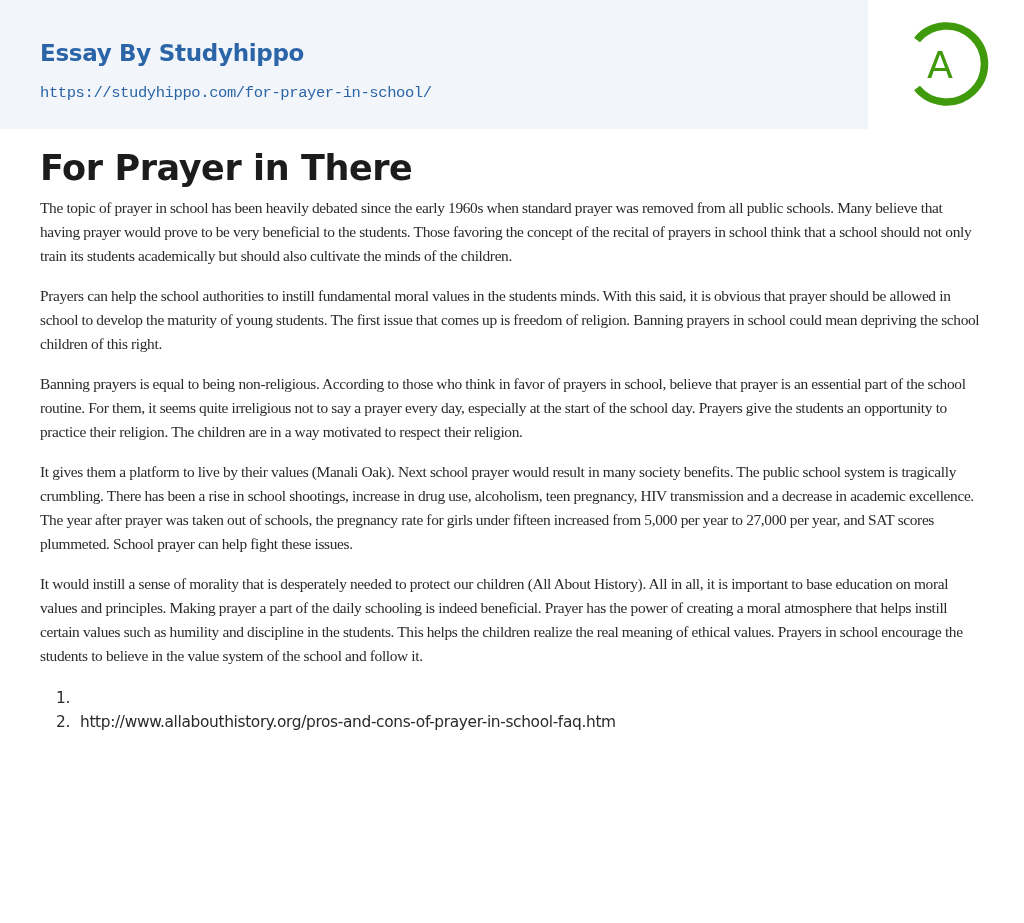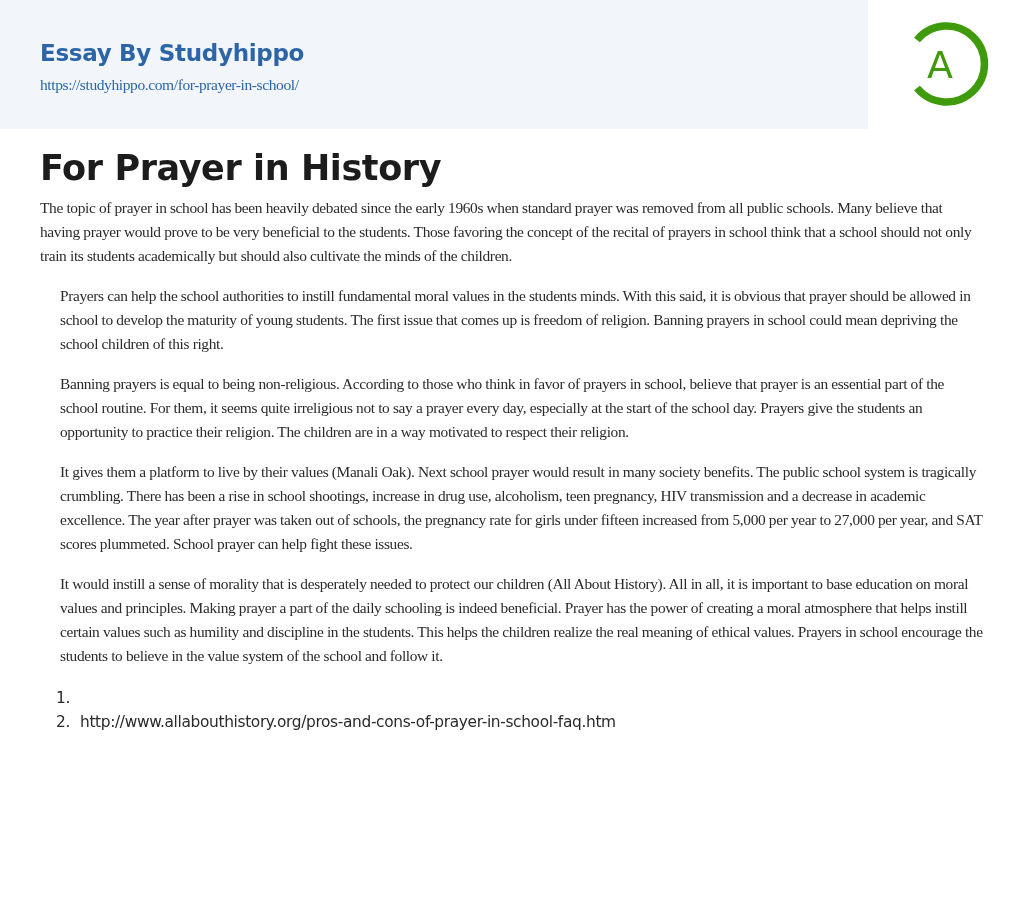--- a/index.html
+++ b/index.html
@@ -10,45 +10,45 @@
       position: absolute; left: 0; top: 0; width: 868px; height: 129px;
       background: #f2f6fa;
     }
     .brand-title {
       position: absolute; left: 40px; top: 40px;
       font-size: 23px; font-weight: bold; color: #2b65a8;
       letter-spacing: -0.3px;
       font-family: "DejaVu Sans", sans-serif;
     }
     .brand-url {
-      position: absolute; left: 40px; top: 76px;
+      position: absolute; left: 40px; top: 84px;
       font-size: 15.5px; color: #2b65a8;
       letter-spacing: -0.4px;
       text-decoration: none;
-      font-family: Liberation Serif, serif;
+      font-family: Liberation Mono, monospace;
     }
     .logo {
       position: absolute; left: 900px; top: 14px; width: 100px; height: 100px;
     }
 
     .content {
       position: absolute; left: 40px; top: 144px; width: 944px;
     }
     .page-title {
       font-size: 35px; font-weight: bold; color: #1c1c1c;
       line-height: 48px; letter-spacing: -0.4px;
       font-family: "DejaVu Sans", sans-serif;
     }
     .para {
       font-size: 15.4px; line-height: 24px; color: #2a2a2a;
       letter-spacing: -0.35px;
       margin-top: 4px;
       font-family: Liberation Serif, serif;
     }
-    .para + .para { margin-top: 16px; margin-left: 20px; }
+    .para + .para { margin-top: 16px; }
     .refs-label {
       font-size: 15.4px; line-height: 24px; color: #2a2a2a;
       margin-top: 16px; letter-spacing: -0.35px;
     }
     .refs-list {
       list-style: none; margin-top: 18px;
     }
     .refs-list li {
       font-size: 15.4px; line-height: 24px; color: #2a2a2a;
       display: flex; letter-spacing: -0.35px;
@@ -64,21 +64,21 @@
   <a class="brand-url">https://studyhippo.com/for-prayer-in-school/</a>
   <div class="logo">
     <svg width="100" height="100" viewBox="0 0 100 100">
       <path d="M 17 26 A 38 38 0 1 1 17 74" fill="none" stroke="#3f9b0b" stroke-width="7.5" stroke-linecap="butt"></path>
       <text x="40" y="64" text-anchor="middle" font-family="DejaVu Sans, sans-serif" font-size="38" fill="#3f9b0b">A</text>
     </svg>
   </div>
 </div>
 
 <div class="content">
-  <h1 class="page-title">For Prayer in History</h1>
+  <h1 class="page-title">For Prayer in There</h1>
 
   <p class="para">The topic of prayer in school has been heavily debated since the early 1960s when standard prayer was removed from all public schools. Many believe that having prayer would prove to be very beneficial to the students. Those favoring the concept of the recital of prayers in school think that a school should not only train its students academically but should also cultivate the minds of the children.</p>
   <p class="para">Prayers can help the school authorities to instill fundamental moral values in the students minds. With this said, it is obvious that prayer should be allowed in school to develop the maturity of young students. The first issue that comes up is freedom of religion. Banning prayers in school could mean depriving the school children of this right.</p>
   <p class="para">Banning prayers is equal to being non-religious. According to those who think in favor of prayers in school, believe that prayer is an essential part of the school routine. For them, it seems quite irreligious not to say a prayer every day, especially at the start of the school day. Prayers give the students an opportunity to practice their religion. The children are in a way motivated to respect their religion.</p>
   <p class="para">It gives them a platform to live by their values (Manali Oak). Next school prayer would result in many society benefits. The public school system is tragically crumbling. There has been a rise in school shootings, increase in drug use, alcoholism, teen pregnancy, HIV transmission and a decrease in academic excellence. The year after prayer was taken out of schools, the pregnancy rate for girls under fifteen increased from 5,000 per year to 27,000 per year, and SAT scores plummeted. School prayer can help fight these issues.</p>
   <p class="para">It would instill a sense of morality that is desperately needed to protect our children (All About History). All in all, it is important to base education on moral values and principles. Making prayer a part of the daily schooling is indeed beneficial. Prayer has the power of creating a moral atmosphere that helps instill certain values such as humility and discipline in the students. This helps the children realize the real meaning of ethical values. Prayers in school encourage the students to believe in the value system of the school and follow it.</p>
 
 
   <ol class="refs-list">
     <li>

